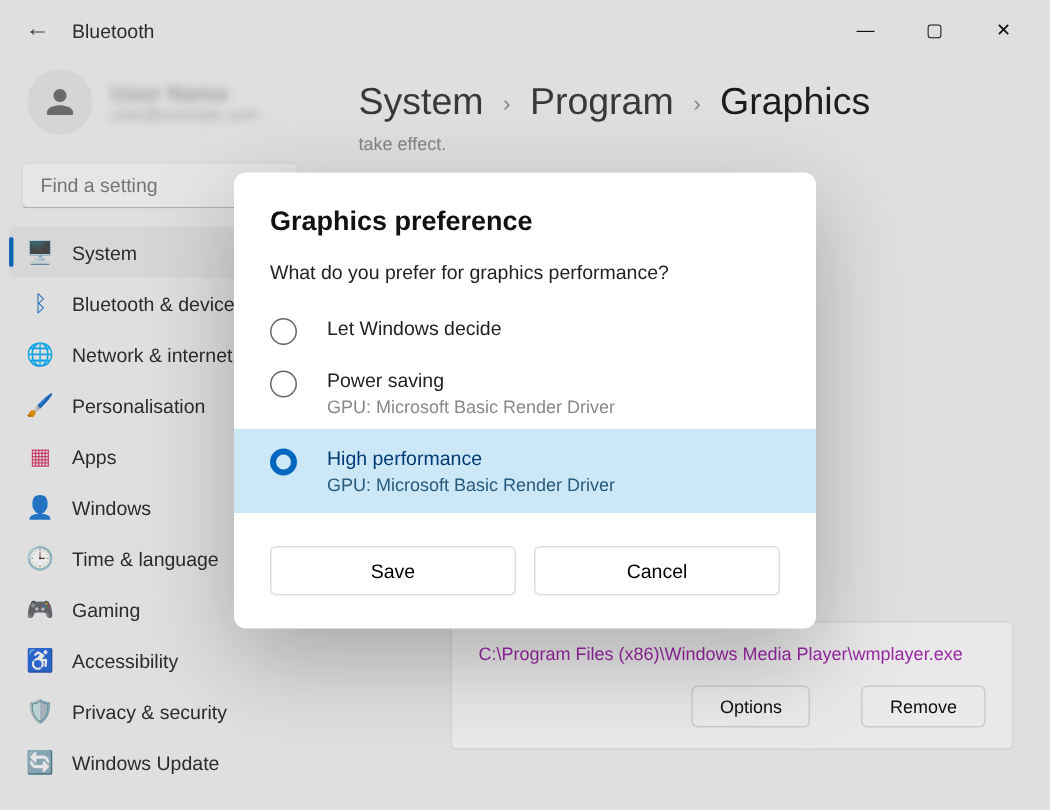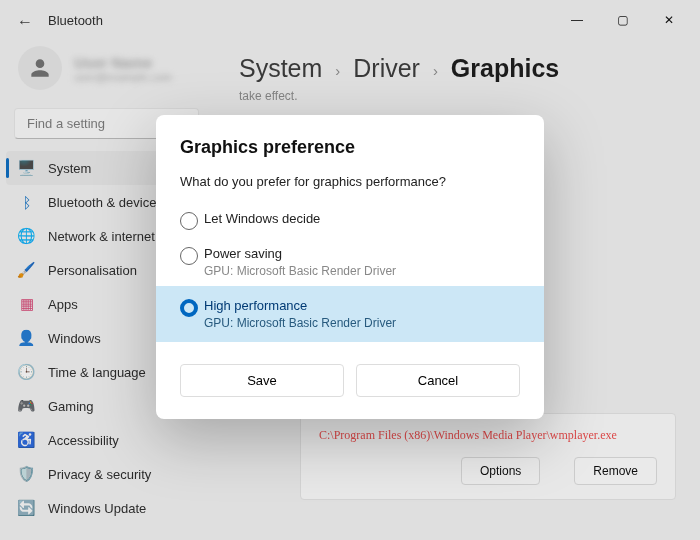--- a/index.html
+++ b/index.html
@@ -23,34 +23,34 @@
     
     .sidebar { width: 212px; padding: 4px 6px; }
     .side-item { display: flex; align-items: center; gap: 12px; padding: 8px 12px; border-radius: 4px; font-size: 13px; color: #222; position: relative; }
     .side-item.active { background: #eaeaea; }
     .side-item.active::before { content: ''; position: absolute; left: 0; top: 7px; bottom: 7px; width: 3px; background: #0067c0; border-radius: 2px; }
     .side-icon { width: 18px; height: 18px; display: flex; align-items: center; justify-content: center; font-size: 15px; }
     
     .main { position: absolute; left: 215px; right: 0; top: 40px; bottom: 0; padding: 14px 24px; }
     .breadcrumb { font-size: 25px; color: #333; }
     .breadcrumb .sep { margin: 0 6px; font-size: 15px; color: #888; vertical-align: middle; }
-    .breadcrumb .last { font-weight: 700; color: #111; }
+    .breadcrumb .last { font-weight: 400; color: #111; }
     .sub { font-size: 12px; color: #888; margin-top: 6px; }
     
     .app-row { position: absolute; right: 24px; bottom: 40px; left: 85px; border: 1px solid #e5e5e5; background: #fdfdfd; border-radius: 4px; padding: 14px 18px; }
-    .app-path { font-size: 12px; color: #ef4444; font-family: Liberation Serif, serif; }
+    .app-path { font-size: 12px; color: #a21caf; }
     .app-btns { display: flex; gap: 10px; justify-content: flex-end; margin-top: 14px; }
     .small-btn { background: #fff; border: 1px solid #ddd; border-radius: 4px; padding: 6px 18px; font-size: 12px; margin-left: 24px; }
     
     .overlay { position: absolute; inset: 0; background: rgba(0,0,0,0.02); display: flex; align-items: flex-start; justify-content: center; padding-top: 115px; }
     .dialog { width: 388px; background: #fff; border-radius: 8px; box-shadow: 0 20px 60px rgba(0,0,0,0.25); overflow: hidden; }
     .dlg-body { padding: 22px 24px 0; }
     .dlg-title { font-size: 18px; font-weight: 600; color: #111; margin-bottom: 16px; }
     .dlg-question { font-size: 13px; color: #222; margin-bottom: 14px; }
-    .radio-opt { display: flex; align-items: flex-start; gap: 6px; padding: 8px 24px; }
+    .radio-opt { display: flex; align-items: flex-start; gap: 20px; padding: 8px 24px; }
     .radio-opt.selected { background: #cce7f6; padding-top: 12px; padding-bottom: 12px; }
     .radio { width: 18px; height: 18px; border: 1.5px solid #666; border-radius: 50%; flex-shrink: 0; margin-top: 1px; position: relative; }
     .radio.checked { border: 4px solid #0067c0; }
     .opt-label { font-size: 13px; color: #222; }
     .opt-label.sel { color: #003a74; font-weight: 500; }
     .opt-sub { font-size: 12px; color: #888; margin-top: 3px; }
     .opt-sub.sel { color: #275a7e; }
     .dlg-footer { display: flex; gap: 12px; padding: 22px 24px; }
     .dlg-btn { flex: 1; background: #fff; border: 1px solid #ddd; border-radius: 4px; padding: 8px 0; font-size: 13px; text-align: center; }
     
@@ -132,21 +132,21 @@
         <span class="side-icon" style="color: rgb(211, 138, 26);">🔄</span>
         <span>Windows Update</span>
       </div>
     </div>
 </div>
 
 <div class="main">
   <div class="breadcrumb">
     <span>System</span>
     <span class="sep">›</span>
-    <span>Driver</span>
+    <span>Program</span>
     <span class="sep">›</span>
     <span class="last">Graphics</span>
   </div>
   <div class="sub">take effect.</div>
 
   <div class="app-row">
     <div class="app-path">C:\Program Files (x86)\Windows Media Player\wmplayer.exe</div>
     <div class="app-btns">
       <div class="small-btn">Options</div>
       <div class="small-btn">Remove</div>

